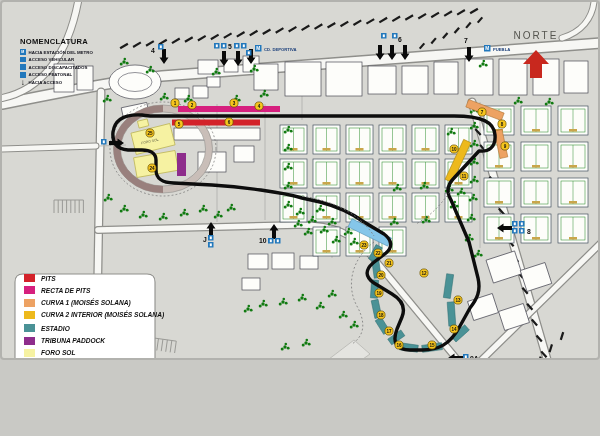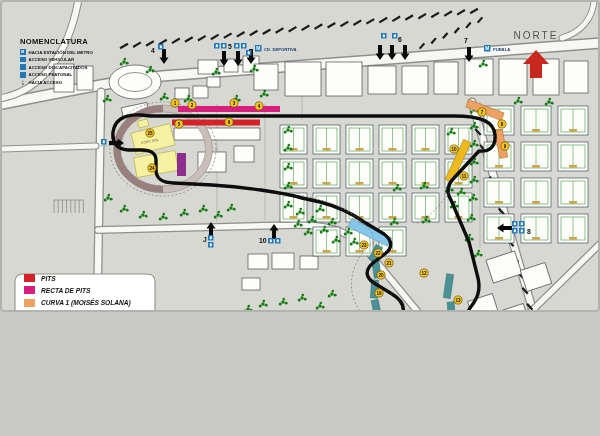--- a/index.html
+++ b/index.html
@@ -1,16 +1,16 @@
 <!DOCTYPE html>
 <html><head>
 <meta charset="utf-8">
 <style>
   html,body{margin:0;padding:0;background:#c9c9c5;font-family:"Liberation Sans",sans-serif;}
-  .frame{position:relative;width:600px;height:312px;background:#d8d8d3;border:2px solid #b2b2ae;
+  .frame{position:relative;width:600px;height:360px;background:#d8d8d3;border:2px solid #b2b2ae;
          box-sizing:border-box;overflow:hidden;border-radius:4px;}
   svg{position:absolute;left:0;top:0;}
   svg text{font-family:"Liberation Sans",sans-serif;}
   .road-case{fill:none;stroke:#8f8f8b;stroke-linecap:round;}
   .road-fill{fill:none;stroke:#f7f7f4;stroke-linecap:round;}
   .path-minor{fill:none;stroke:#b3b3af;stroke-width:0.9;}
   .bld{fill:#fdfdfa;stroke:#4a4a55;stroke-width:0.7;}
   .dotted{fill:none;stroke:#777;stroke-width:0.8;stroke-dasharray:1.8,2.2;}
   
   .ovl{position:absolute;z-index:5;}

